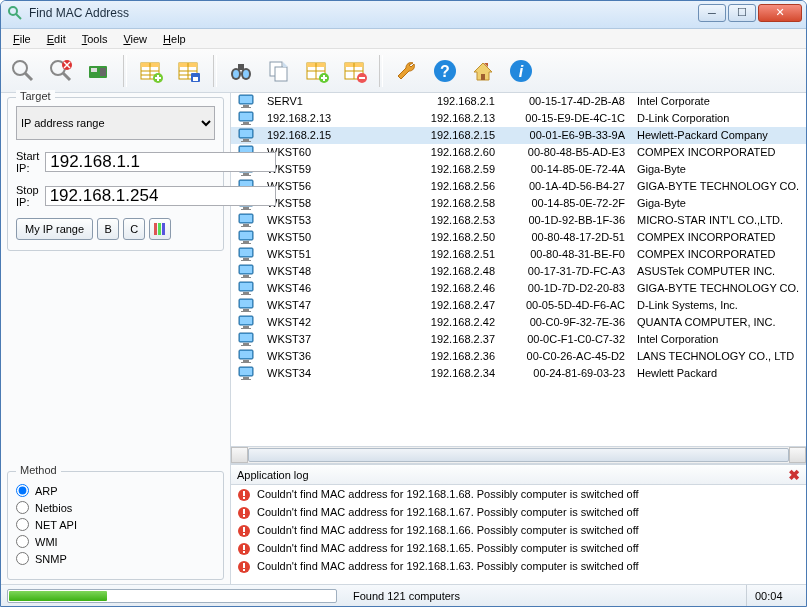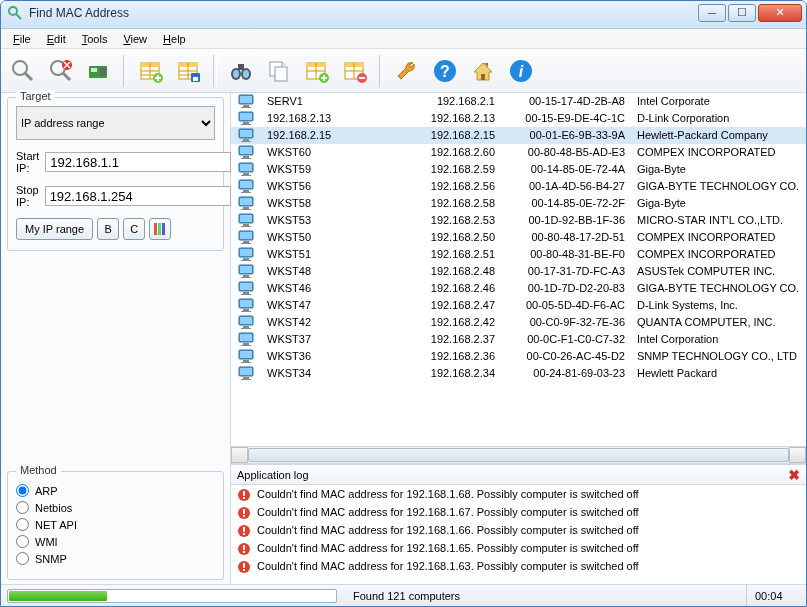--- a/index.html
+++ b/index.html
@@ -24,21 +24,21 @@
 .tbtn { width: 32px; height: 32px; display:flex; align-items:center; justify-content:center; cursor:pointer; border-radius:3px; }
 
 .body { flex: 1; display: flex; min-height: 0; }
 
 .leftpane { width: 230px; border-right: 1px solid #d0d8e0; display: flex; flex-direction: column; padding: 4px 6px; gap: 8px; background: #fafbfc; }
 .group { border: 1px solid #c8d0d8; border-radius: 3px; padding: 8px 8px 10px 8px; position: relative; }
 .group-title { position: absolute; top: -8px; left: 8px; background: #fafbfc; padding: 0 4px; color: #333; }
 select.combo { width: 100%; height: 34px; font-size: 11px; border: 1px solid #abadb3; }
 .row { display: flex; align-items: center; margin-top: 10px; gap: 6px; }
 .row label { width: 48px; }
-.row input { flex: 1; height: 20px; border: 1px solid #abadb3; padding: 0 4px; font-size: 13px; }
+.row input { flex: 1; height: 20px; border: 1px solid #abadb3; padding: 0 4px; font-size: 17px; }
 .btnrow { display: flex; gap: 4px; margin-top: 10px; }
 .btn { border: 1px solid #8a9aac; background: linear-gradient(#fdfefe,#e6ecf2); padding: 2px 8px; border-radius: 3px; cursor: pointer; font-size: 11px; height: 22px; display:flex; align-items:center; }
 .btn.sq { width: 22px; padding: 0; justify-content: center; }
 
 .radio-row { display: flex; align-items: center; gap: 6px; margin: 4px 0; }
 .radio-row input { margin: 0; }
 
 .rightpane { flex: 1; display: flex; flex-direction: column; min-width: 0; }
 
 .tablewrap { flex: 1; display: flex; flex-direction: column; min-height: 0; border-bottom: 1px solid #d0d8e0; }
@@ -504,21 +504,21 @@
                 <svg class="monitor" viewBox="0 0 16 14">
                   <rect x="1" y="1" width="14" height="9" rx="1" fill="#4aa3e0" stroke="#2a6fa0"></rect>
                   <rect x="2" y="2" width="12" height="7" fill="#8dd0ff"></rect>
                   <rect x="5" y="11" width="6" height="2" fill="#888"></rect>
                   <rect x="3" y="13" width="10" height="1" fill="#888"></rect>
                 </svg>
               </div>
               <div class="td name">WKST36</div>
               <div class="td ip">192.168.2.36</div>
               <div class="td mac">00-C0-26-AC-45-D2</div>
-              <div class="td vendor">SNMP TECHNOLOGY CO., LTD</div>
+              <div class="td vendor">LANS TECHNOLOGY CO., LTD</div>
             </div>
             <div class="tr">
               <div class="td icon">
                 <svg class="monitor" viewBox="0 0 16 14">
                   <rect x="1" y="1" width="14" height="9" rx="1" fill="#4aa3e0" stroke="#2a6fa0"></rect>
                   <rect x="2" y="2" width="12" height="7" fill="#8dd0ff"></rect>
                   <rect x="5" y="11" width="6" height="2" fill="#888"></rect>
                   <rect x="3" y="13" width="10" height="1" fill="#888"></rect>
                 </svg>
               </div>

